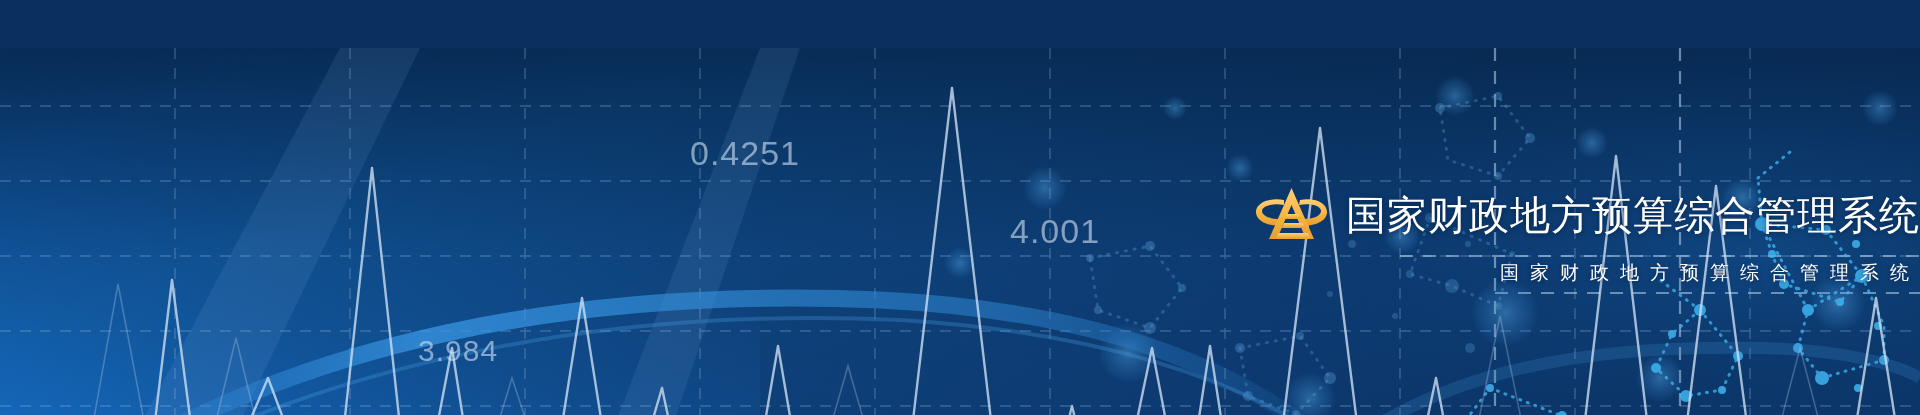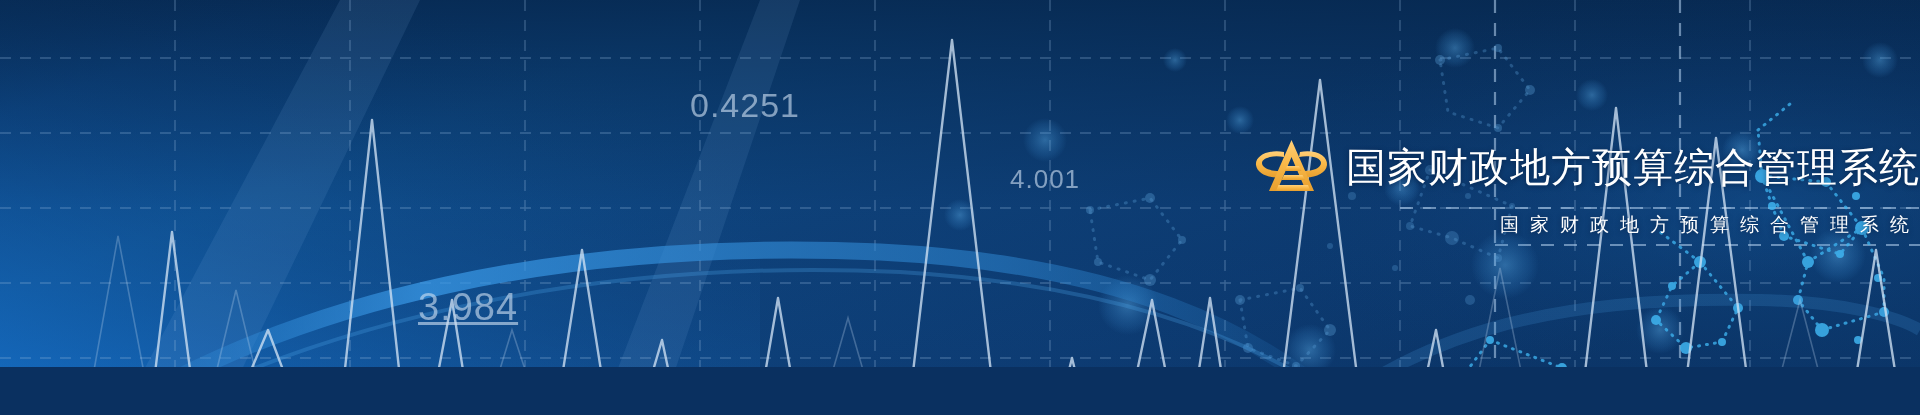--- a/index.html
+++ b/index.html
@@ -4,20 +4,21 @@
 <style>
   * { margin:0; padding:0; box-sizing:border-box; }
   html,body{ background:#0a3060; }
   body{
     width:1920px; height:415px; overflow:hidden;
     font-family:"Liberation Sans","DejaVu Sans",sans-serif;
   }
   .banner{
     position:relative; width:1920px; height:367px; overflow:hidden;
     background:#10427d;
+    margin-top:48px;
   }
   .layer{ position:absolute; inset:0; }
   .layer svg{ display:block; width:1920px; height:415px; }
 
   
   .brand{
     position:absolute; left:0; top:0; width:1920px; height:415px;
     display:flex; flex-direction:column;
     align-items:flex-end; justify-content:center;
     padding-bottom:46px;
@@ -52,22 +53,22 @@
   .num{
     position:absolute;
     color:rgba(205,223,242,.62);
     font-size:34px;
     line-height:1;
     letter-spacing:1px;
     white-space:nowrap;
     font-family:"Liberation Sans","DejaVu Sans",sans-serif;
   }
   .num-a{ left:690px; top:88px; }
-  .num-b{ left:1010px; top:166px; font-size:26px; }
-  .num-c{ left:418px; top:288px; font-size:38px;text-decoration:underline; }
+  .num-b{ left:1010px; top:166px; font-size:34px; }
+  .num-c{ left:418px; top:288px; font-size:30px; }
 </style>
 </head>
 <body>
 
 <div class="banner">
 
   <div class="layer">
     <svg viewBox="0 0 1920 415" preserveAspectRatio="none" aria-hidden="true">
       <defs>
         <linearGradient id="bgGrad" x1="0" y1="0" x2="1" y2="0.55">

